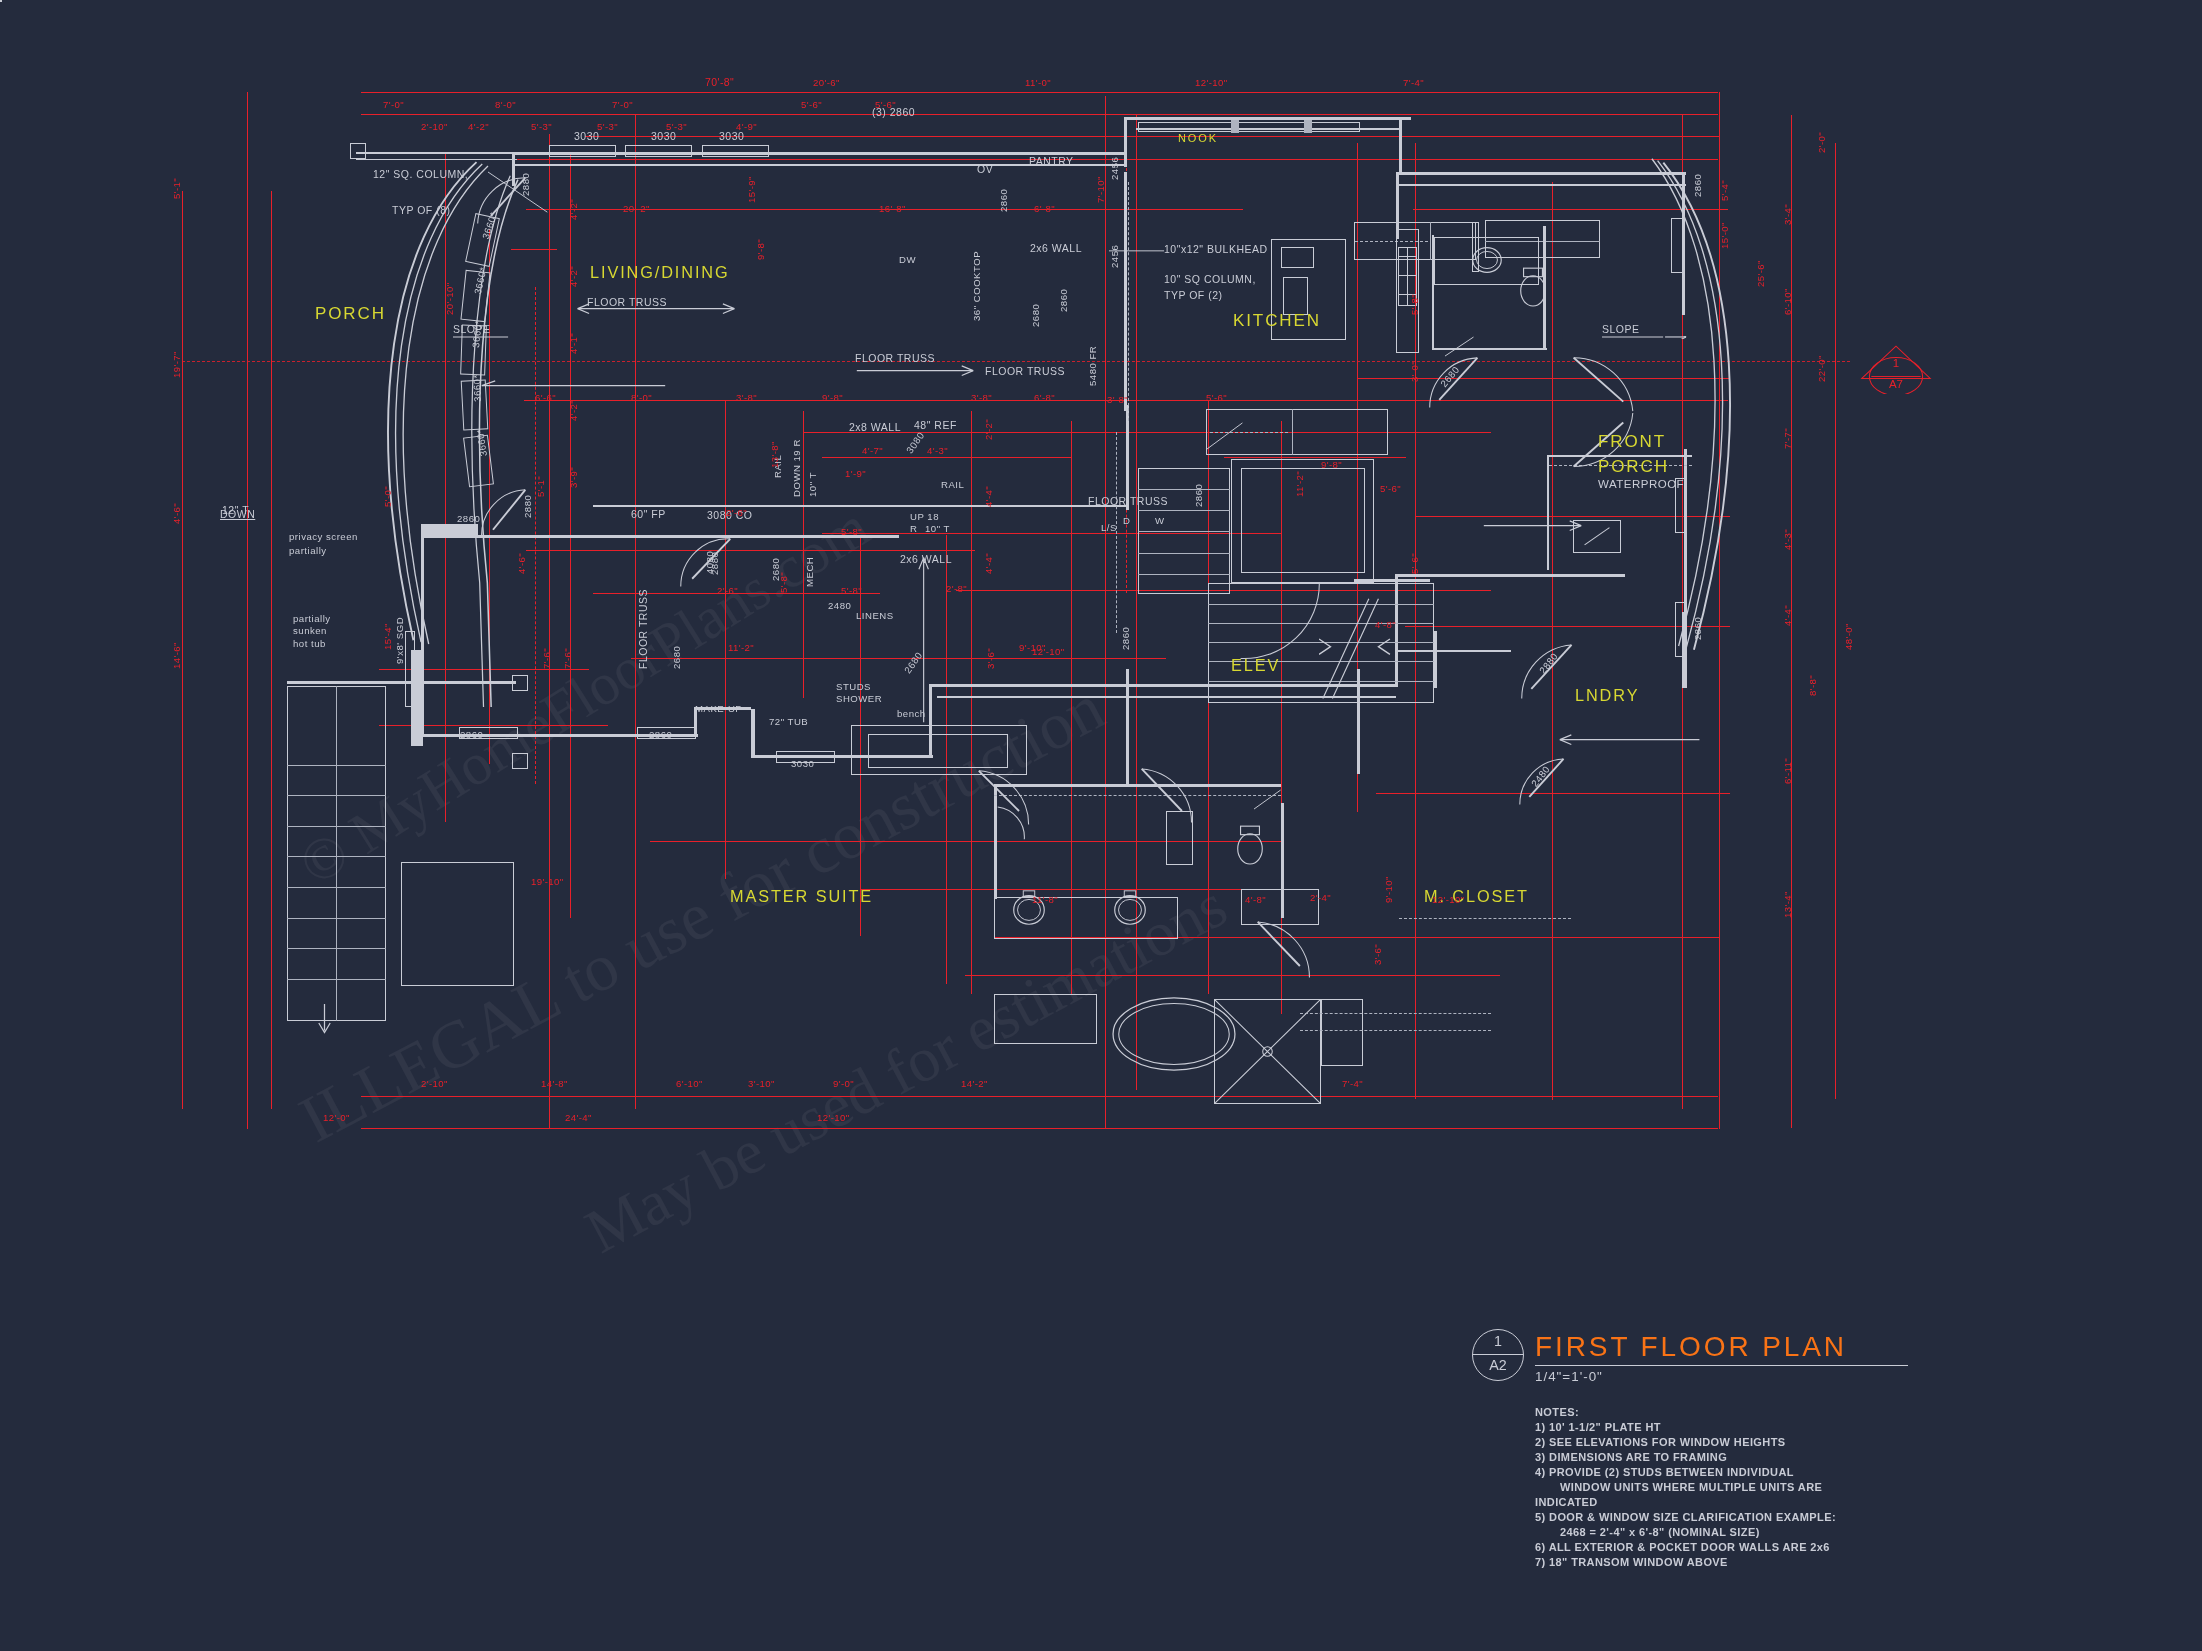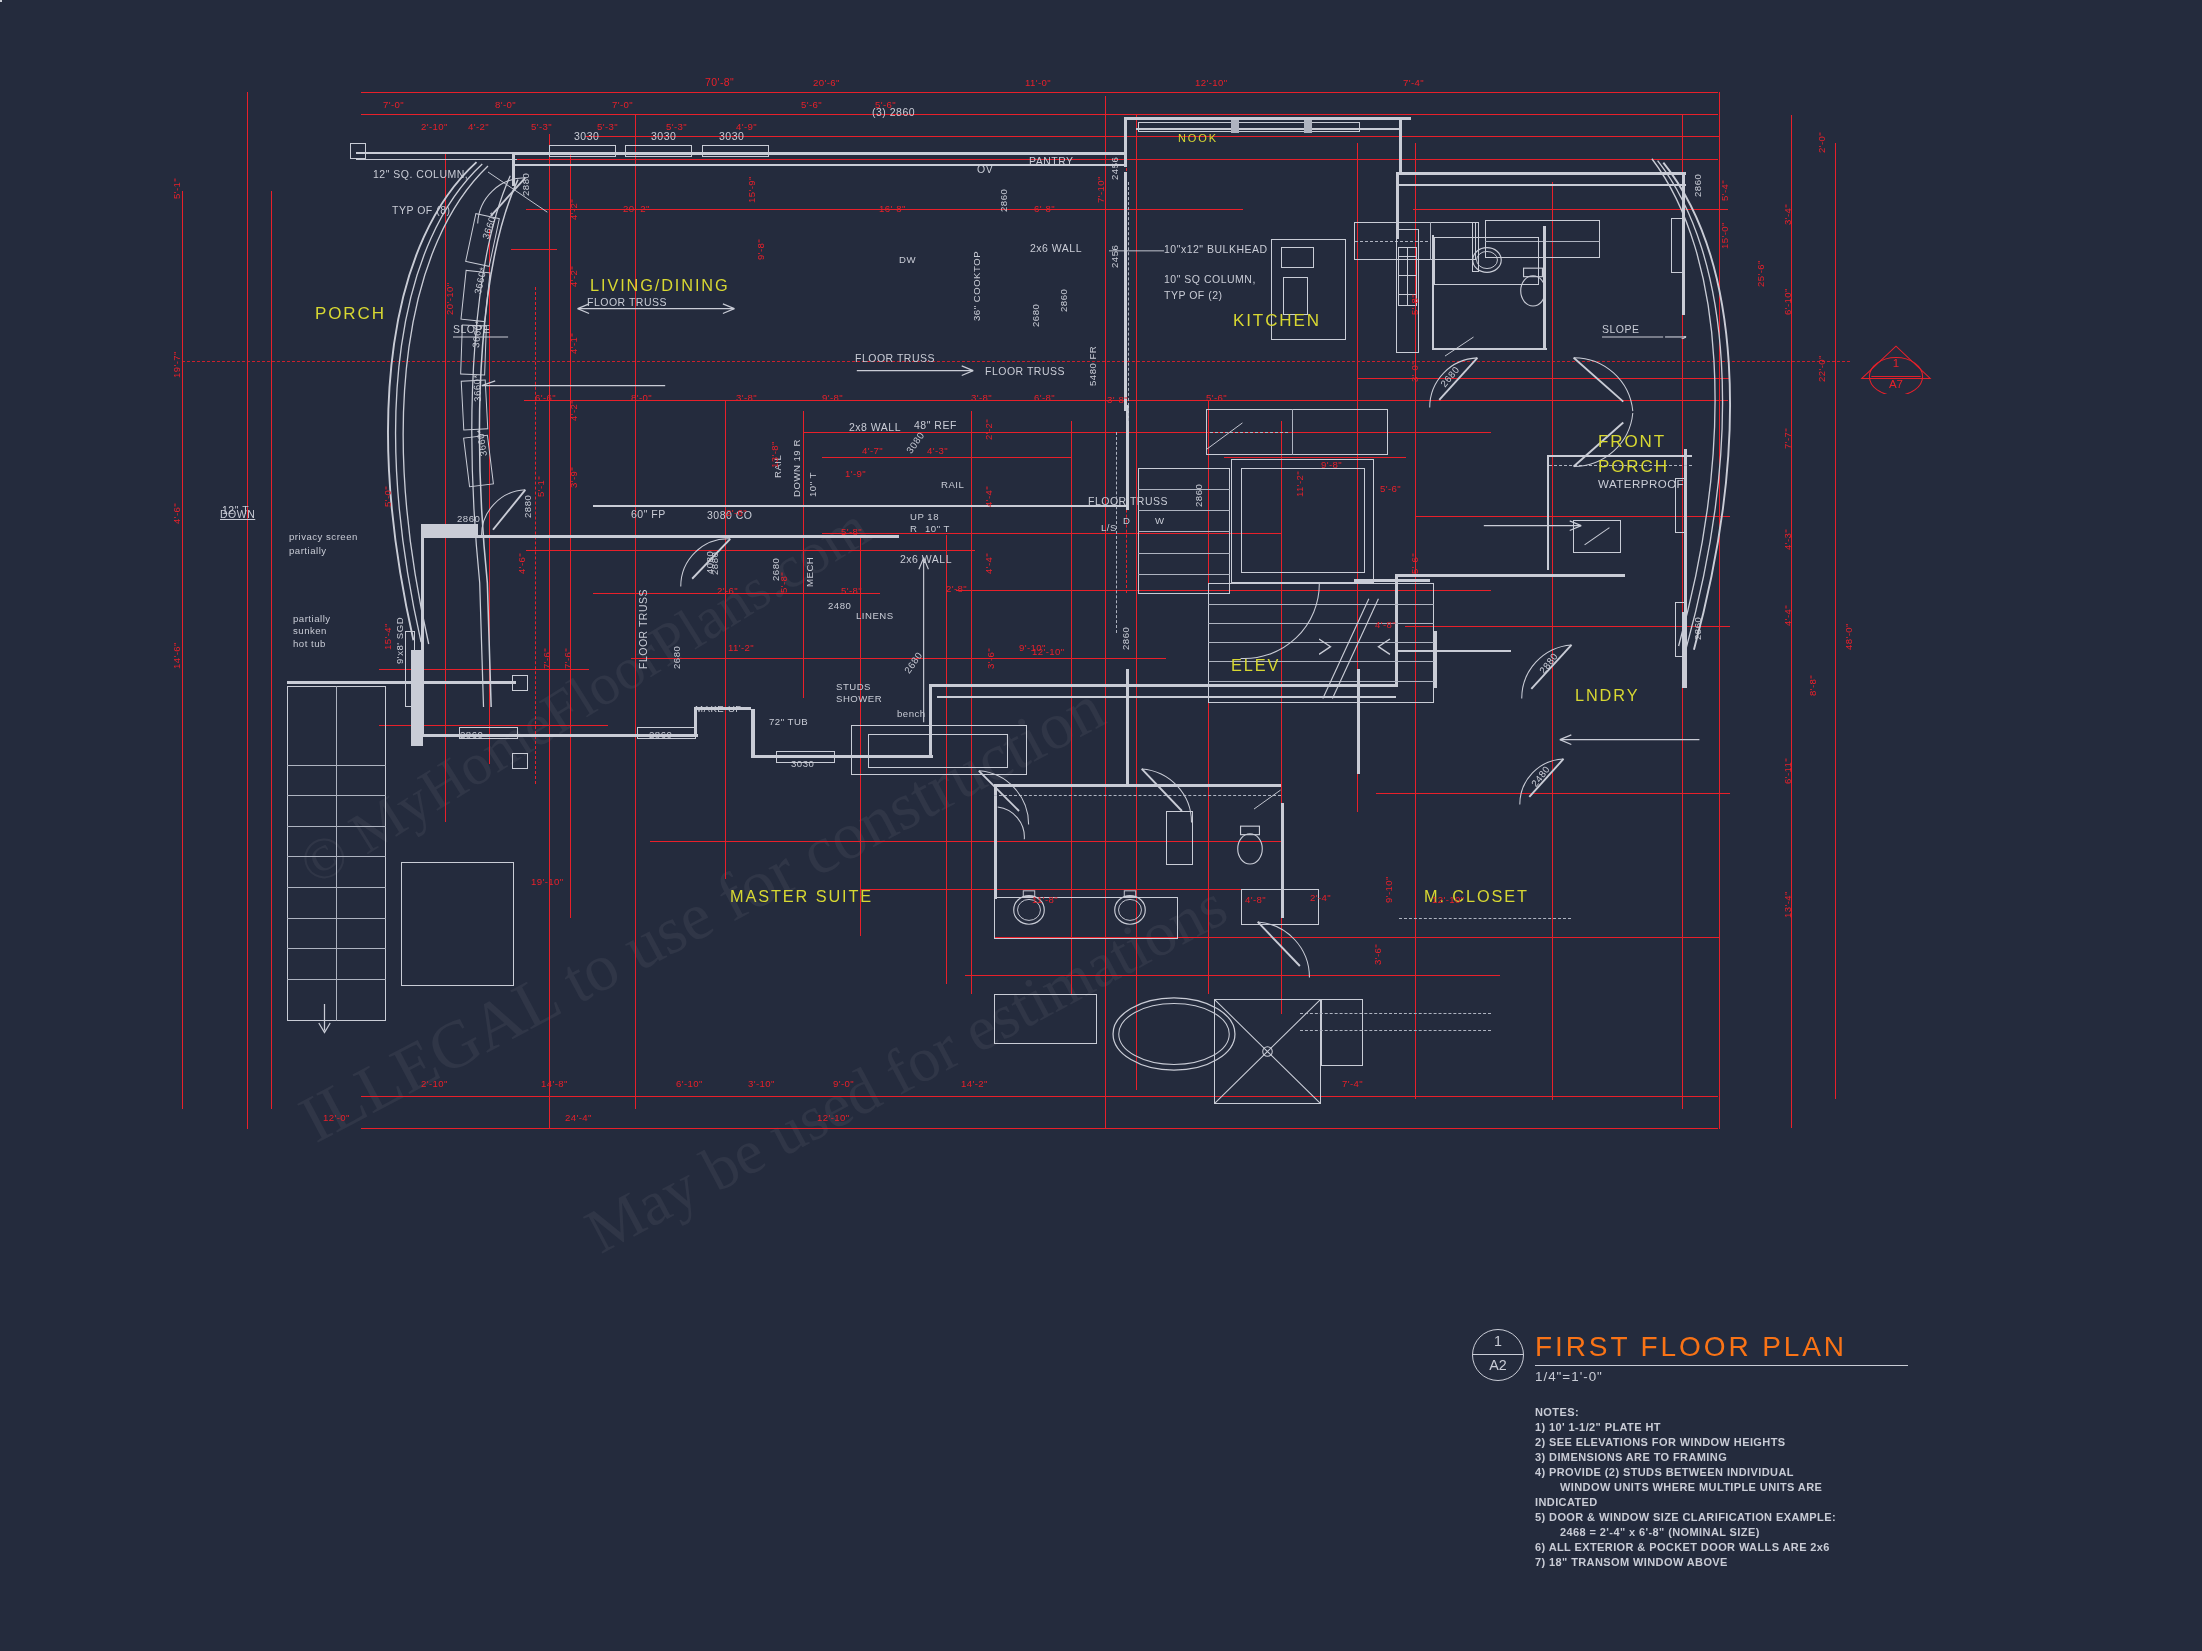--- a/index.html
+++ b/index.html
@@ -414,21 +414,21 @@
     <path d="M 0 30 L 38 2" stroke="#c9ccd6" stroke-width="1" fill="none"></path>
   </svg>
   <svg style="position:absolute;left:1445px;top:335px;width:38px;height:25px;" viewBox="0 0 40 26" width="38" height="25">
     <path d="M 0 22 L 30 2" stroke="#c9ccd6" stroke-width="1" fill="none"></path>
   </svg>
   <svg style="position:absolute;left:1254px;top:788px;width:38px;height:25px;" viewBox="0 0 40 26" width="38" height="25">
     <path d="M 0 22 L 28 2" stroke="#c9ccd6" stroke-width="1" fill="none"></path>
   </svg>
 
   <div class="room" style="left:315px;top:304px;font-size:17px;">PORCH</div>
-  <div class="room" style="left:590px;top:276px;font-size:16.3px;">LIVING/DINING</div>
+  <div class="room" style="left:590px;top:263px;font-size:16.3px;">LIVING/DINING</div>
   <div class="room" style="left:1178px;top:132px;font-size:11px;">NOOK</div>
   <div class="room" style="left:1233px;top:311px;font-size:17px;">KITCHEN</div>
   <div class="room" style="left:1598px;top:432px;font-size:17px;">FRONT</div>
   <div class="room" style="left:1598px;top:457px;font-size:17px;">PORCH</div>
   <div class="room" style="left:1231px;top:656px;font-size:16.3px;">ELEV</div>
   <div class="room" style="left:1575px;top:686px;font-size:16.3px;">LNDRY</div>
   <div class="room" style="left:730px;top:887px;font-size:16.3px;">MASTER SUITE</div>
   <div class="room" style="left:1424px;top:887px;font-size:16.3px;">M. CLOSET</div>
 
   <div class="lbl" style="left:373px;top:168px;">12" SQ. COLUMN,</div>

